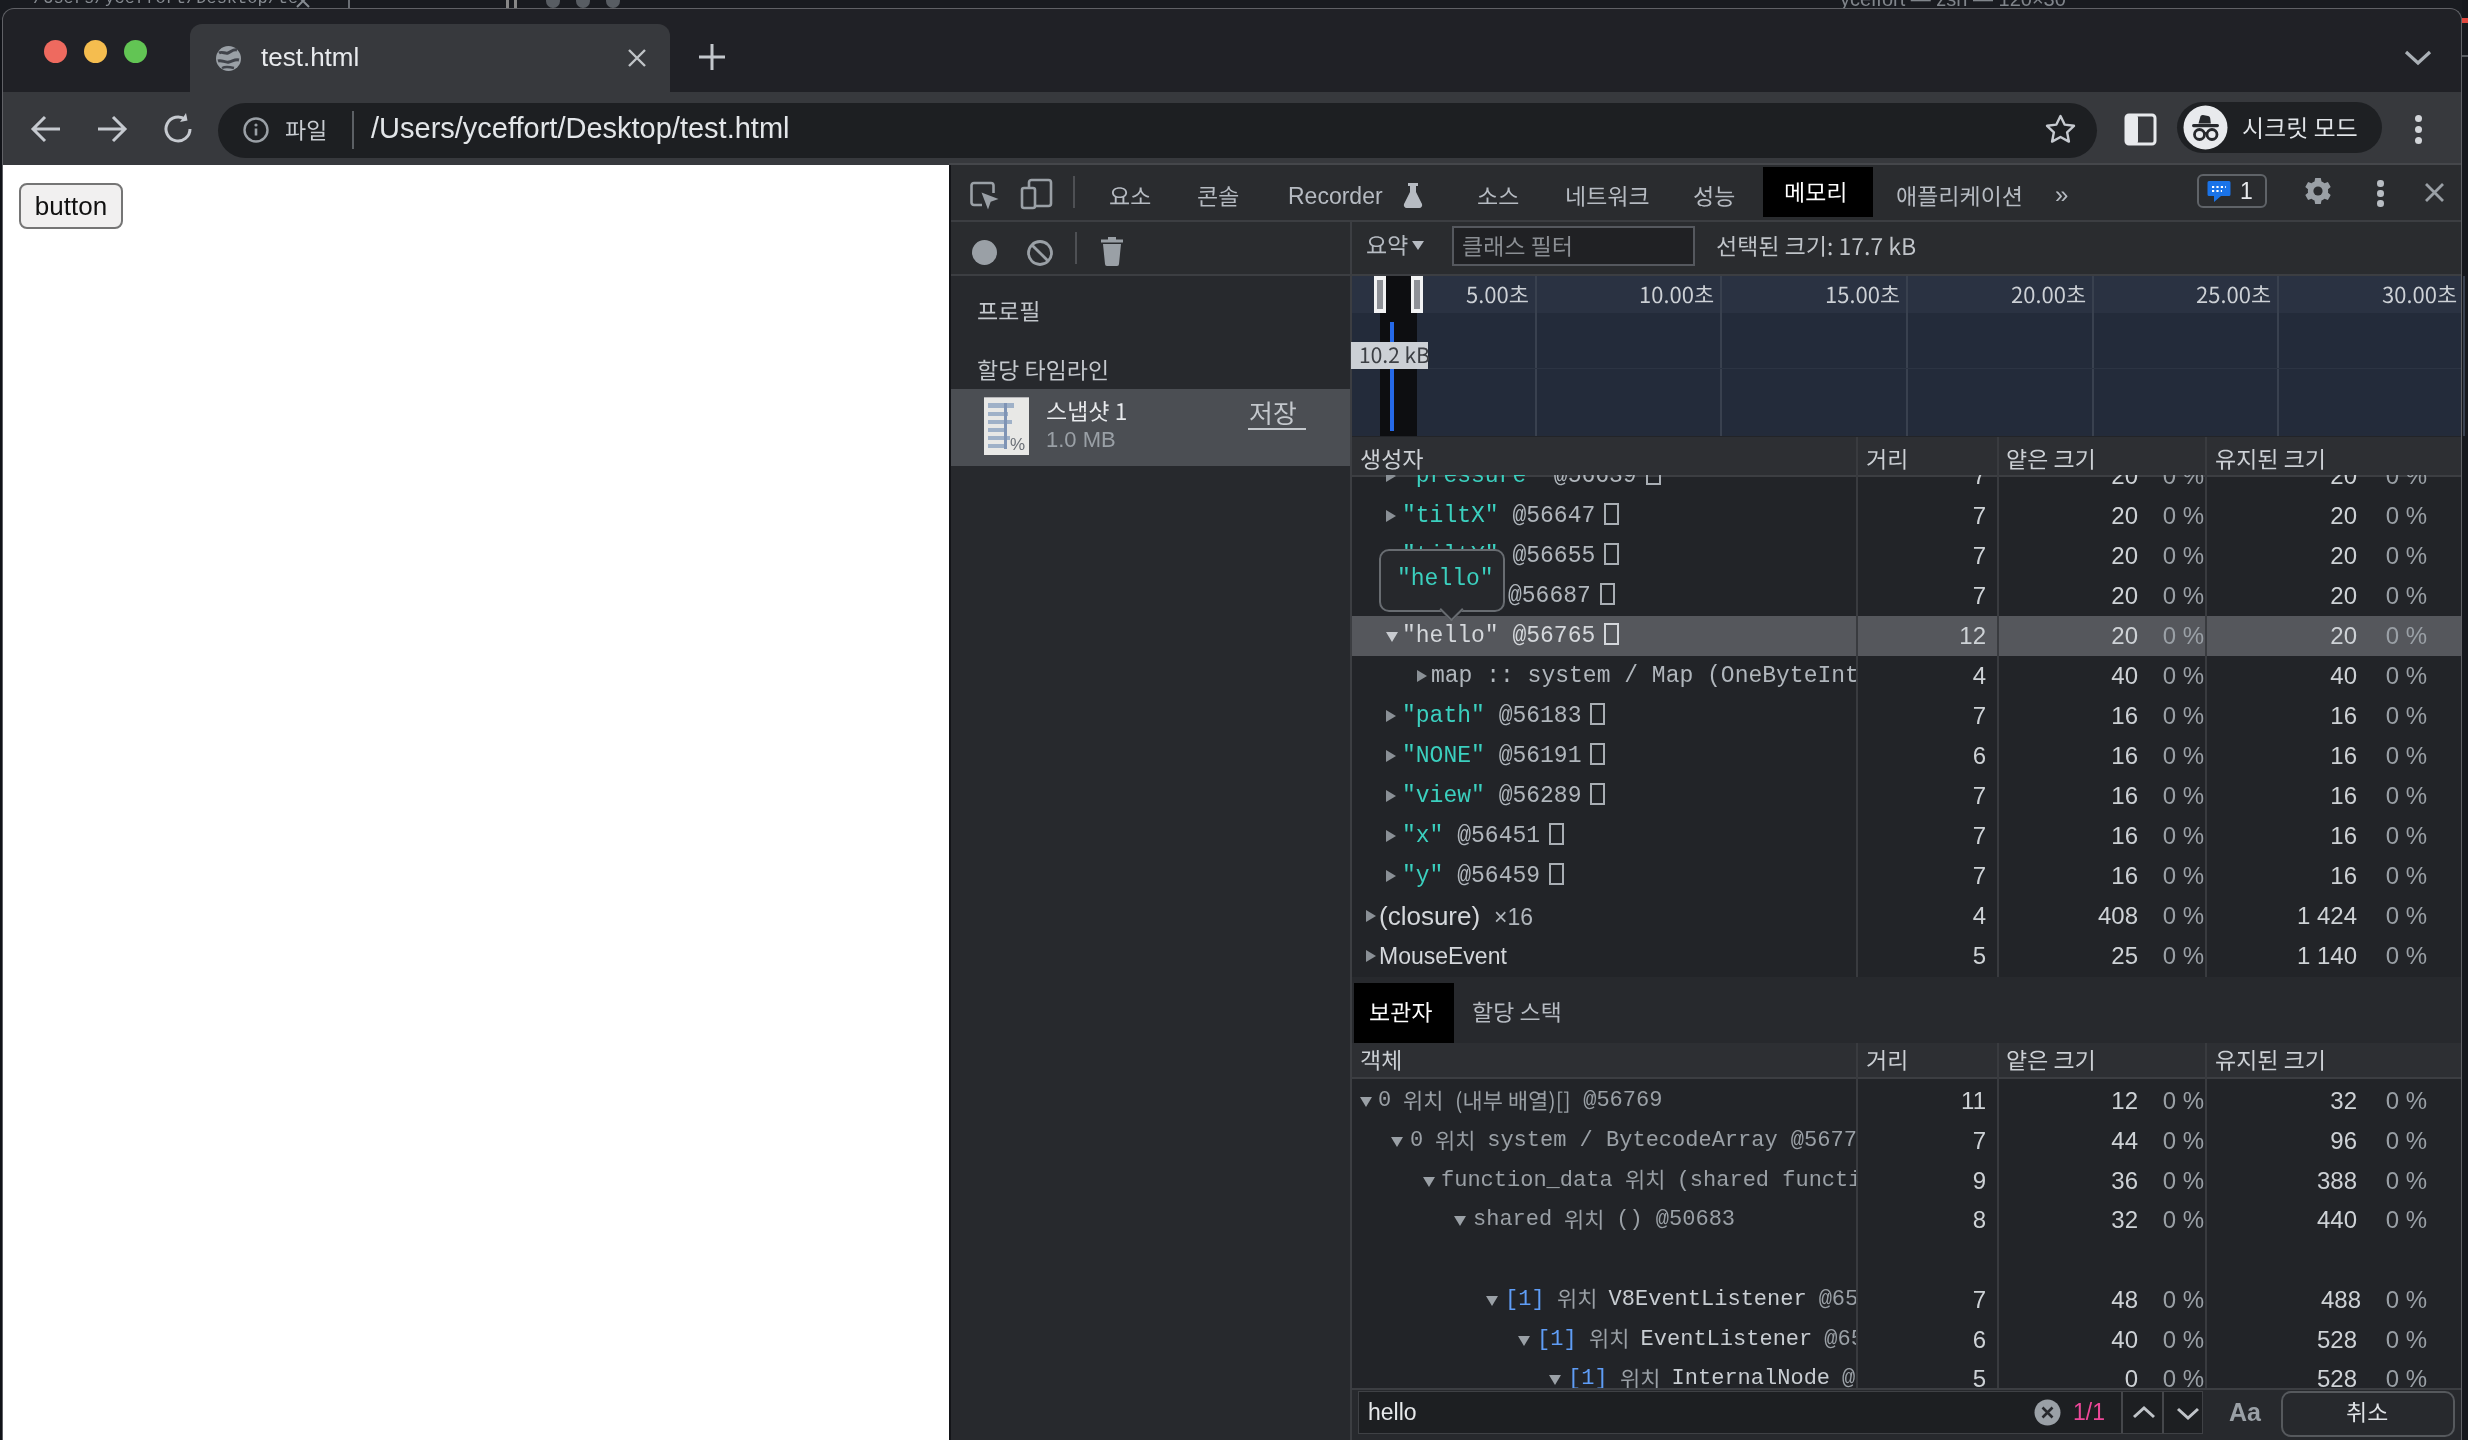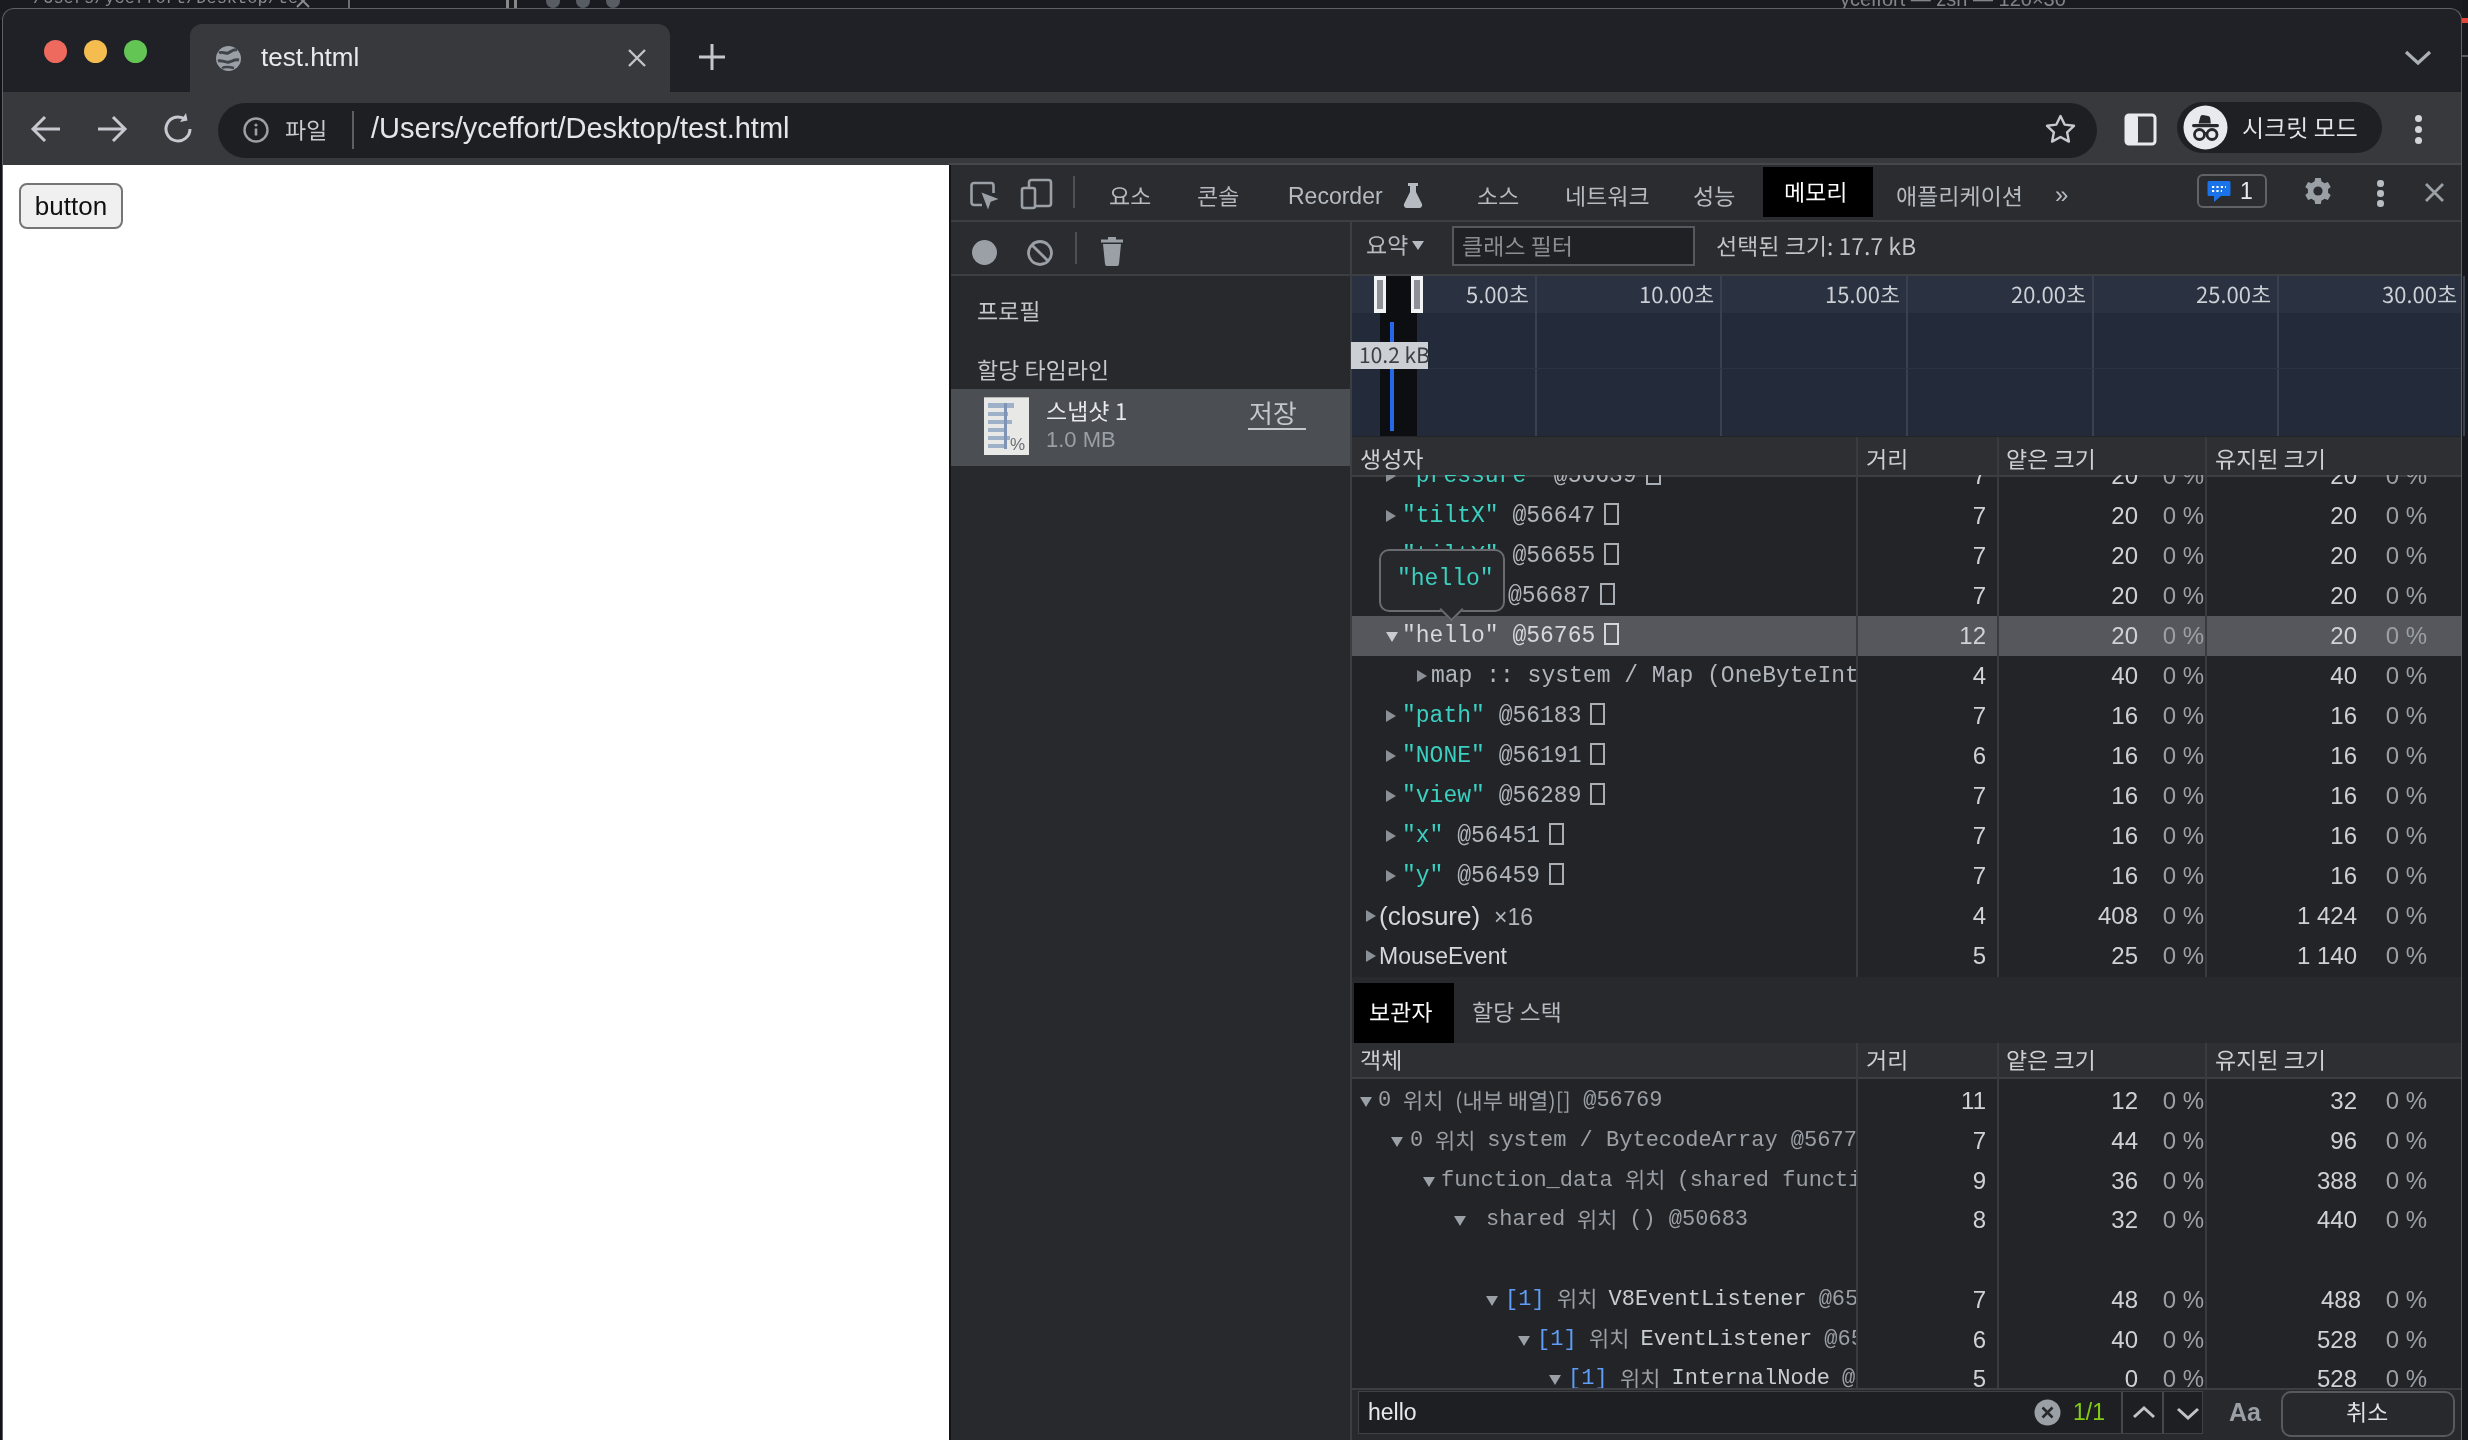--- a/index.html
+++ b/index.html
@@ -675,21 +675,21 @@
         <span class="g2">(shared functio</span>
       </div>
       <span class="num" style="right:475px">9</span>
       <span class="num" style="right:323px">36</span>
       <span class="num pct" style="right:257px">0 %</span>
       <span class="num" style="right:104px">388</span>
       <span class="num pct" style="right:34px">0 %</span>
     </div>
 <div class="row" style="top:123.4px">
       <span class="tri-d" style="left:102px"></span>
-      <div class="cell mono t2c" style="left:134px;width:383px">
+      <div class="cell mono t2c" style="left:121px;width:383px">
         <span class="g2">shared</span>
         <svg class="ki" style="vertical-align:middle" width="40" height="29">
           <g fill="#9aa0a6" transform="translate(0,22.0) scale(0.022000,-0.022000)">
             <use href="#Gcid54527" x="0"></use>
             <use href="#Gcid56403" x="920"></use>
           </g>
         </svg>
         <span class="g2">() @50683</span>
       </div>
       <span class="num" style="right:475px">8</span>
@@ -760,21 +760,21 @@
 <div class="sep" style="left:1997px;top:1043px;height:345px;background:#393b3f"></div>
 <div class="sep" style="left:2205px;top:1043px;height:345px;background:#393b3f"></div>
 
 <div class="abs" style="left:1352px;top:1388px;width:1109px;height:52px;background:#27292d;border-top:2px solid #3c3e42"></div>
 <div class="abs" style="left:1358px;top:1391px;width:845px;height:43px;background:#1d1f22;border:1px solid #3f4145"></div>
 <div class="abs" style="left:1368px;top:1399px;font-size:23px;color:#e6e8ea">hello</div>
 <svg class="abs" style="left:2034px;top:1399px" width="27" height="27" viewBox="0 0 27 27">
     <circle cx="13.5" cy="13.5" r="13" fill="#9aa0a6"></circle>
     <path d="M8.5 8.5l10 10M18.5 8.5l-10 10" stroke="#27292d" stroke-width="2.6"></path>
   </svg>
-<div class="abs" style="left:2073px;top:1399px;font-size:23px;color:#84cc16">1/1</div>
+<div class="abs" style="left:2073px;top:1399px;font-size:23px;color:#ec4899">1/1</div>
 <div class="sep" style="left:2121px;top:1392px;height:41px;background:#45474b"></div>
 <svg class="abs" style="left:2132px;top:1405px" width="24" height="14">
     <path d="M2 12L12 3l10 9" stroke="#c0c4c9" stroke-width="3" fill="none"></path>
   </svg>
 <div class="sep" style="left:2162px;top:1392px;height:41px;background:#45474b"></div>
 <svg class="abs" style="left:2176px;top:1407px" width="24" height="14">
     <path d="M2 2l10 9L22 2" stroke="#c0c4c9" stroke-width="3" fill="none"></path>
   </svg>
 <div class="abs" style="left:2229px;top:1398px;font-size:25px;color:#9aa0a6;font-weight:bold">Aa</div>
 <div class="abs" style="left:2281px;top:1391px;width:174px;height:46px;border:2px solid #56595d;border-radius:10px"></div>

